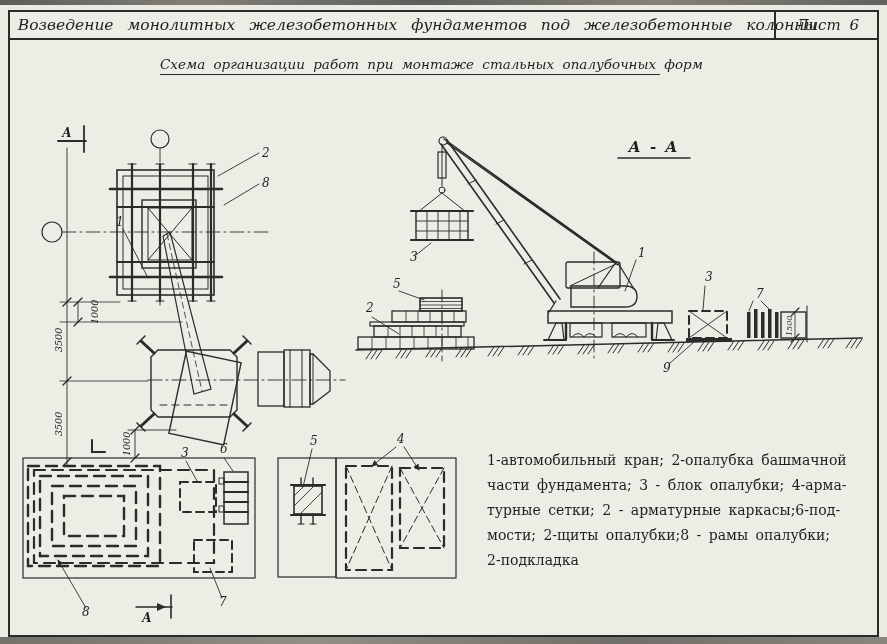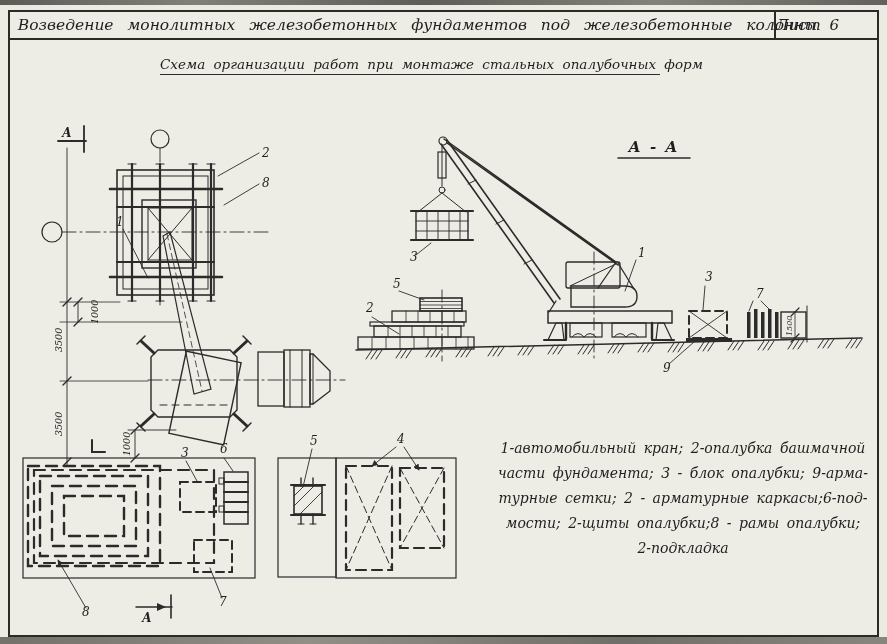--- a/index.html
+++ b/index.html
@@ -9,27 +9,27 @@
     background:linear-gradient(90deg,#44433e 0%,#6e6c65 22%,#45443f 48%,#716f67 74%,#4a4944 100%);opacity:.85;}
   .edge-bottom{position:absolute;left:0;top:637px;width:887px;height:7px;
     background:linear-gradient(90deg,#55534c 0%,#7a786f 35%,#514f49 70%,#6e6c64 100%);opacity:.8;}
   .frame{position:absolute;left:8px;top:10px;width:871px;height:627px;
     border:2px solid #2a2a27;box-sizing:border-box;background:#edece5;}
   .titlebar{position:absolute;left:8px;top:10px;width:871px;height:30px;
     border:2px solid #2a2a27;box-sizing:border-box;}
   .title{position:absolute;left:55px;top:0;width:705px;height:26px;display:flex;align-items:center;justify-content:center;
     font-style:italic;font-size:15.5px;color:#1f1f1f;word-spacing:9px;white-space:nowrap;}
   .sheetcell{position:absolute;left:764px;top:0;width:103px;height:26px;border-left:2px solid #2a2a27;
-    display:flex;align-items:center;}
+    display:flex;align-items:center;justify-content:center;}
   .sheetnum{font-style:italic;font-size:15px;color:#1f1f1f;word-spacing:4px;}
   .subtitle{position:absolute;left:160px;top:56px;width:500px;text-align:center;
     font-style:italic;font-size:13.5px;color:#1f1f1f;word-spacing:4px;
     border-bottom:1.5px solid #2b2b2b;padding-bottom:2px;white-space:nowrap;}
-  .legend{position:absolute;left:487px;top:436px;width:392px;color:#1f1f1f;
-    font-style:italic;font-size:14px;line-height:25px;word-spacing:3px;white-space:nowrap;text-align:center;}
+  .legend{position:absolute;left:487px;top:448px;width:392px;color:#1f1f1f;
+    font-size:14px;line-height:25px;word-spacing:3px;white-space:nowrap;}
   svg{position:absolute;left:8px;top:40px;}
   svg text{stroke:none;fill:#1f1f1f;font-family:"DejaVu Serif",serif;font-style:italic;}
   .lbl{font-size:12px;}
   .dim{font-size:9.5px;}
   .mark{font-size:12px;font-weight:bold;}
   .aa{font-size:15px;font-weight:bold;letter-spacing:2px;}
 </style>
 </head>
 <body>
 
@@ -282,18 +282,18 @@
         <path d="M791 316 L799 308 M791 342 L799 334" stroke-width="1.2"></path>
         <text transform="translate(792 336) rotate(-90)" style="font-size:8px">1500</text>
         <path d="M807 306 V342" stroke-width="1"></path>
       </g>
 
     </g>
   </svg>
 
   <div class="legend">
     <div>1-автомобильный кран; 2-опалубка башмачной</div>
-    <div>части фундамента; 3 - блок опалубки; 9-арма-</div>
+    <div>части фундамента; 3 - блок опалубки; 4-арма-</div>
     <div>турные сетки; 2 - арматурные каркасы;6-под-</div>
     <div>мости; 2-щиты опалубки;8 - рамы опалубки;</div>
     <div>2-подкладка</div>
   </div>
 </div>
 
 </body></html>

